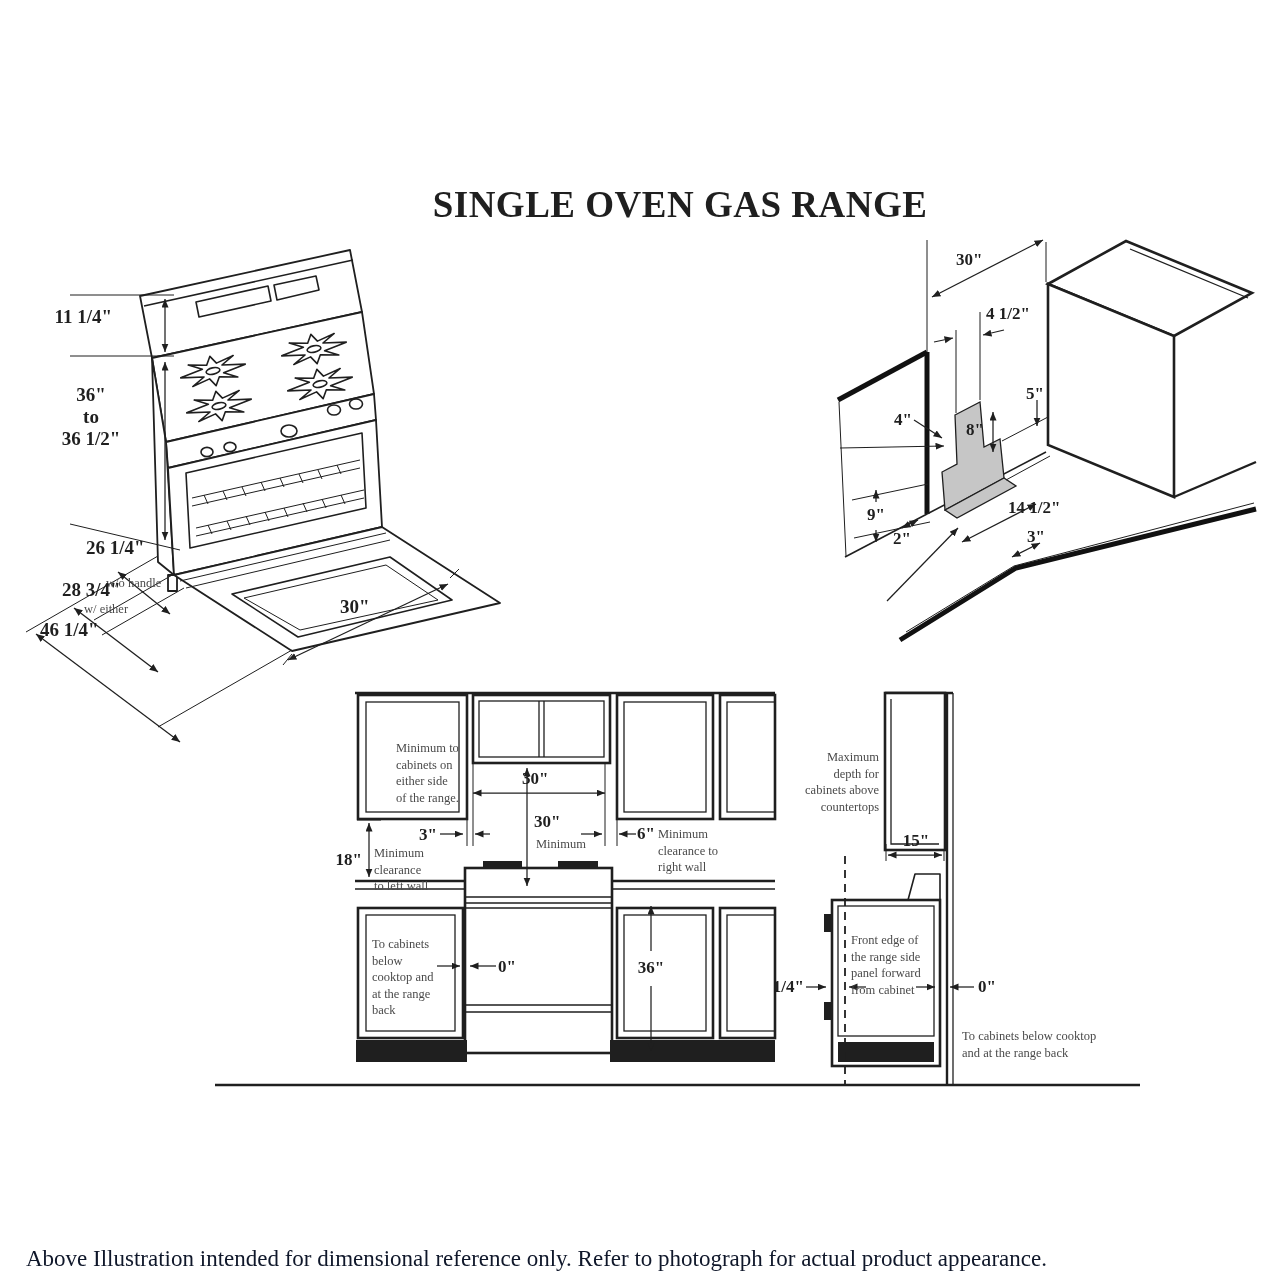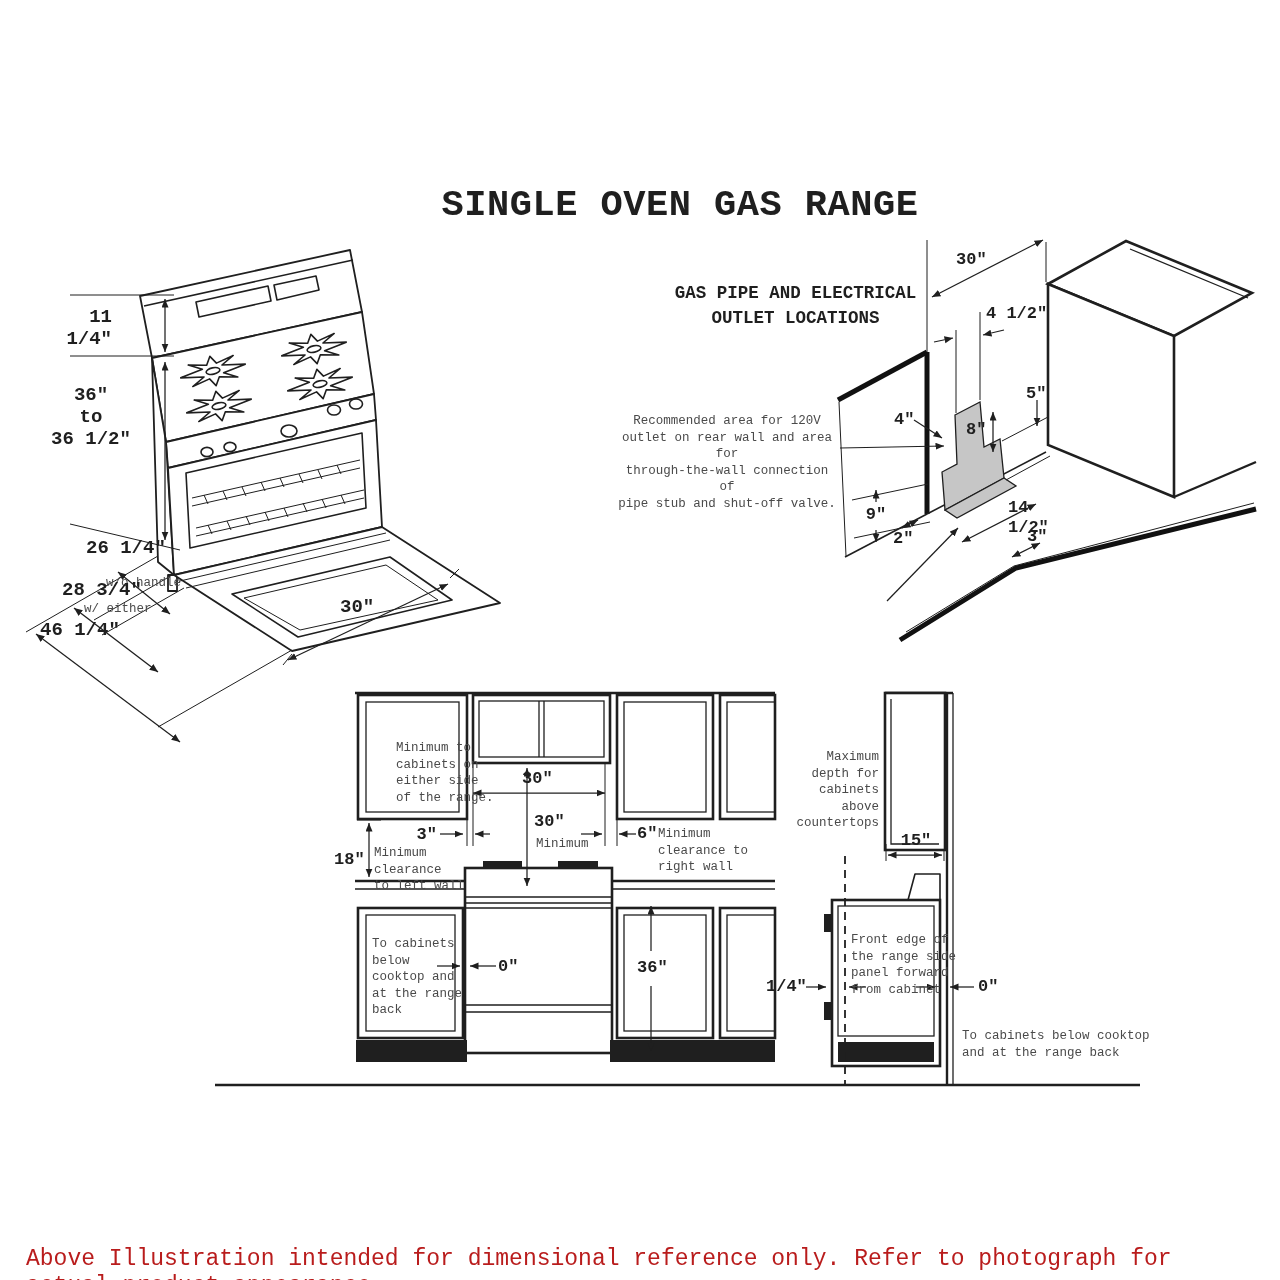--- a/index.html
+++ b/index.html
@@ -1,25 +1,25 @@
 <!DOCTYPE html>
 <html><head>
 <meta charset="utf-8">
 <style>
   html,body{margin:0;padding:0;background:#fff}
   .canvas{position:relative;width:1280px;height:1280px;background:#fff;overflow:hidden;
-          font-family:Liberation Mono, monospace}
+          font-family:Liberation Serif, serif}
   svg{position:absolute;left:0;top:0}
   .lbl{position:absolute;color:#1f1f1f;white-space:pre-line;line-height:1.16}
   .title{font-size:37px;font-weight:700;letter-spacing:.5px}
   .h2{font-size:17.5px;font-weight:700;line-height:1.4}
   .dim{font-size:19px;font-weight:700}
   .dim-m{font-size:17px;font-weight:700}
   .note{font-size:12.5px;color:#4a4a4a;line-height:1.32}
-  .caption{font-size:23px;color:#b91c1c}
+  .caption{font-size:23px;color:#0f172a}
   .ctr{text-align:center}
   .rt{text-align:right}
   
   .ln{stroke:#1f1f1f;fill:none;stroke-width:1.6;stroke-linejoin:round}
   .w{fill:#fff;stroke:#1f1f1f;stroke-width:1.8;stroke-linejoin:round}
   .cab{fill:#fff;stroke:#1f1f1f;stroke-width:2.6}
   .cabi{fill:none;stroke:#1f1f1f;stroke-width:1.3}
   .thk{stroke:#111;stroke-width:5;fill:none}
   .md{stroke:#1f1f1f;stroke-width:2.4;fill:none}
   .dl{stroke:#1f1f1f;stroke-width:1.25;fill:none}
@@ -230,26 +230,20 @@
 <div class="lbl dim ctr" style="left:48px;top:384px;width:86px">36"
 to
 36 1/2"</div>
 <div class="lbl dim" style="left:86px;top:537px">26 1/4"</div>
 <div class="lbl note" style="left:106px;top:575px">w/o handle</div>
 <div class="lbl dim" style="left:62px;top:579px">28 3/4"</div>
 <div class="lbl note" style="left:84px;top:601px">w/ either</div>
 <div class="lbl dim" style="left:40px;top:619px">46 1/4"</div>
 <div class="lbl dim" style="left:340px;top:596px">30"</div>
 
-<div class="lbl h2 ctr" style="left:653px;top:281px;width:285px">GAS PIPE AND ELECTRICAL
-OUTLET LOCATIONS</div>
-<div class="lbl note ctr" style="left:617px;top:413px;width:220px">Recommended area for 120V
-outlet on rear wall and area for
-through-the-wall connection of
-pipe stub and shut-off valve.</div>
 
 <div class="lbl dim-m" style="left:956px;top:250px">30"</div>
 <div class="lbl dim-m" style="left:986px;top:304px">4 1/2"</div>
 <div class="lbl dim-m" style="left:1026px;top:384px">5"</div>
 <div class="lbl dim-m" style="left:894px;top:410px">4"</div>
 <div class="lbl dim-m" style="left:966px;top:420px">8"</div>
 <div class="lbl dim-m ctr" style="left:862px;top:505px;width:28px">9"</div>
 <div class="lbl dim-m" style="left:893px;top:529px">2"</div>
 <div class="lbl dim-m" style="left:1008px;top:498px;width:70px">14 1/2"</div>
 <div class="lbl dim-m" style="left:1027px;top:527px">3"</div>

